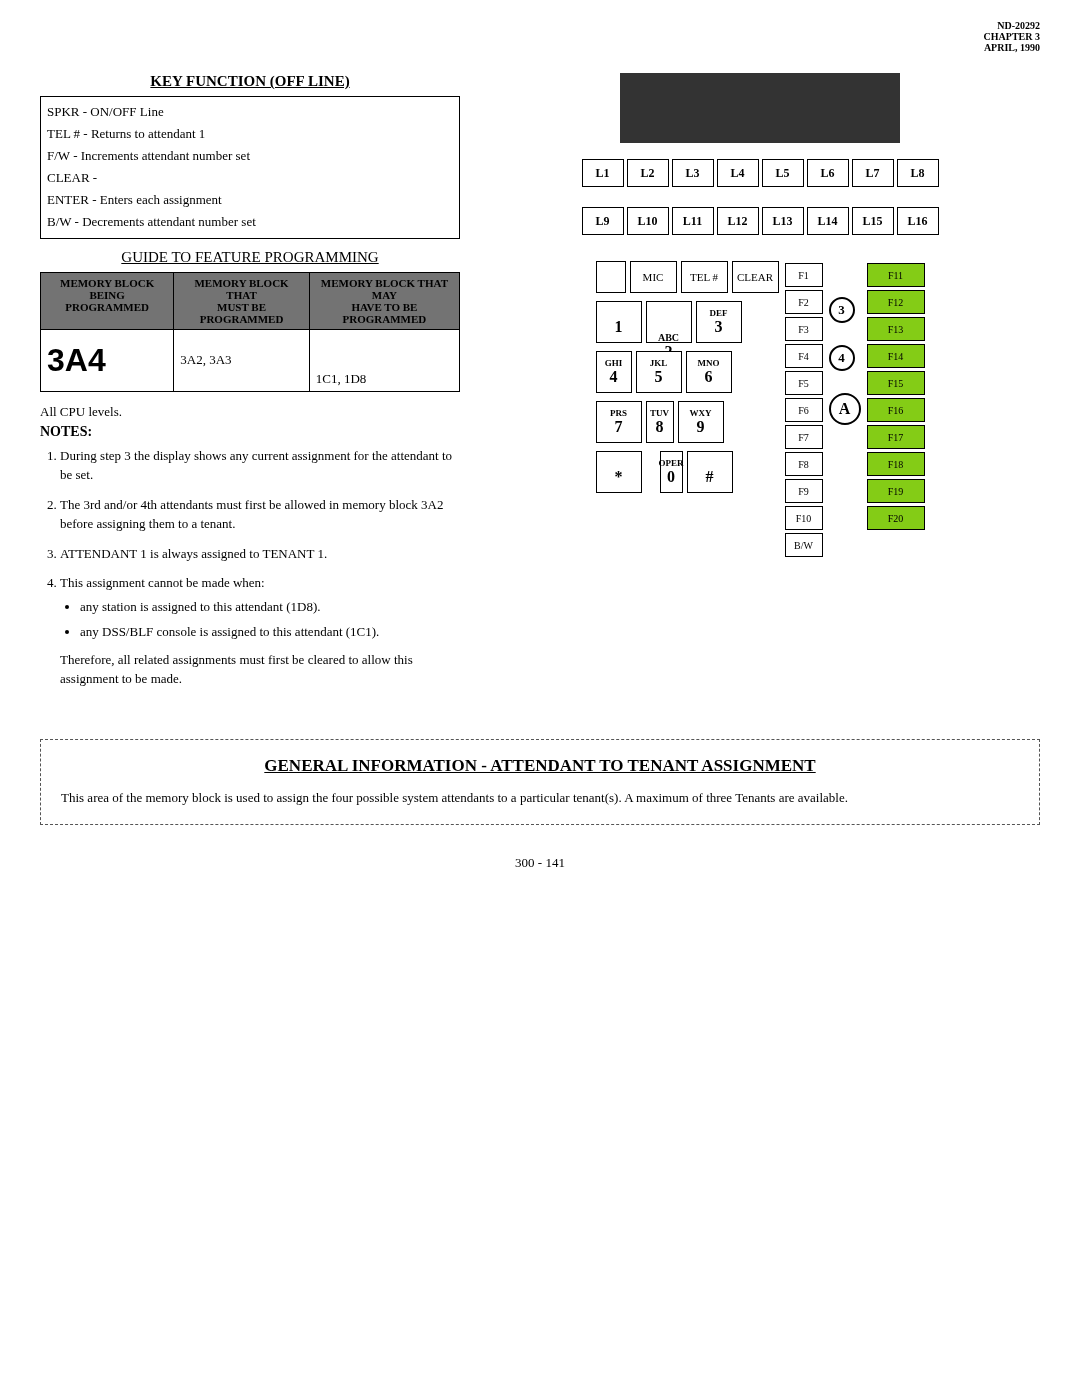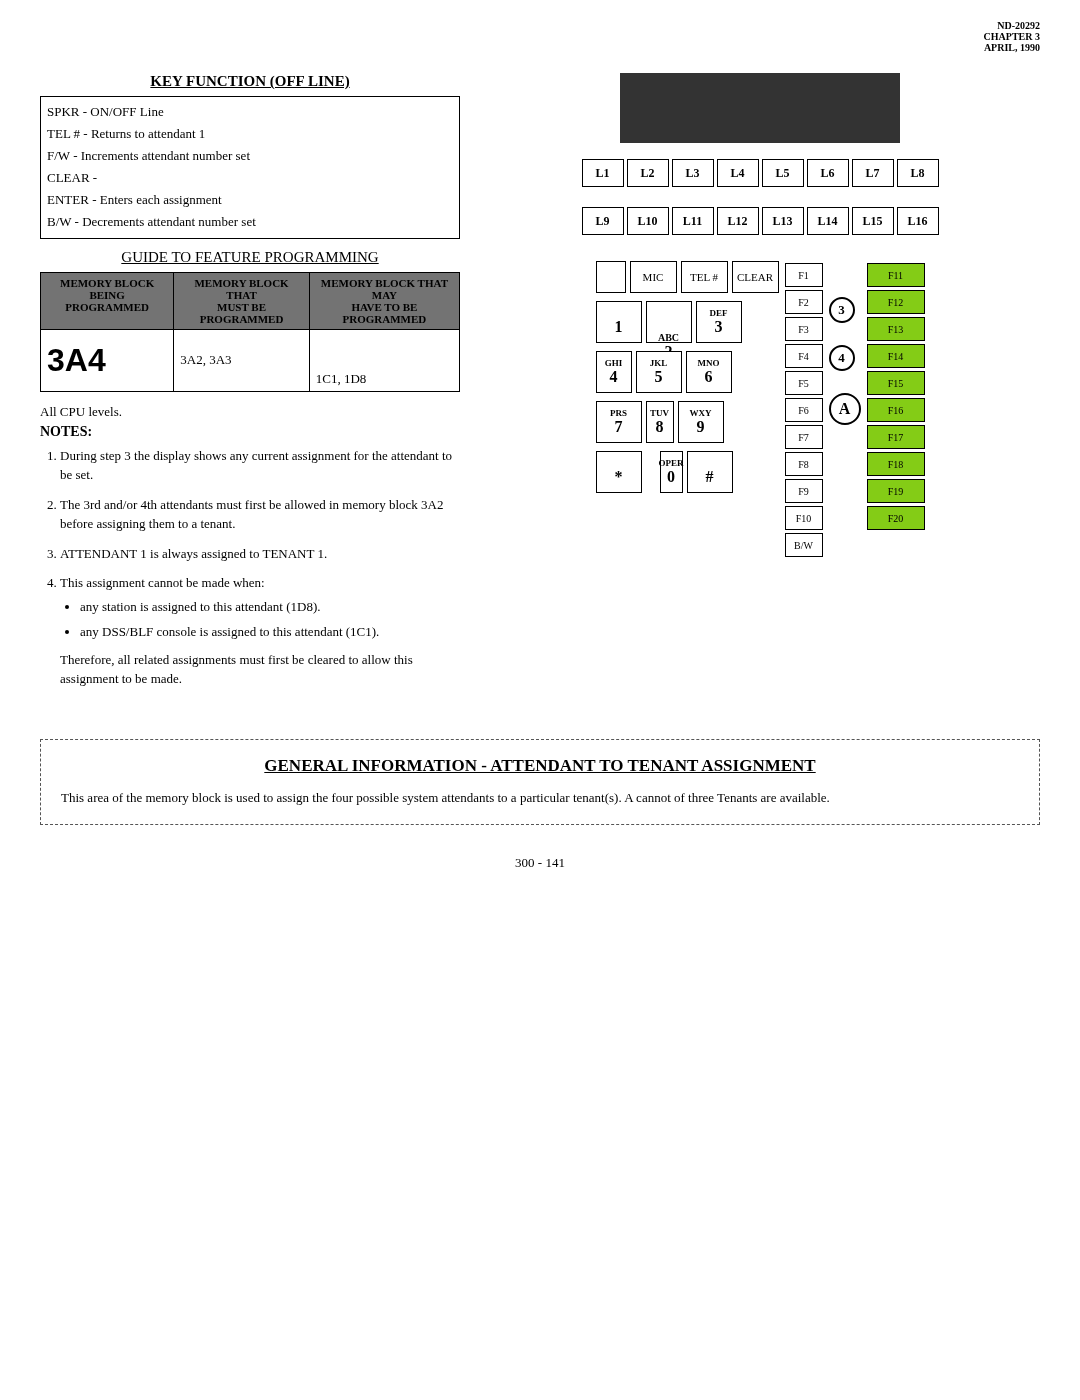--- a/index.html
+++ b/index.html
@@ -427,16 +427,16 @@
         <div class="f-btn-right">F18</div>
         <div class="f-btn-right">F19</div>
         <div class="f-btn-right">F20</div>
       </div>
     </div>
   </div>
 </div>
 
 <div class="bottom-section">
   <div class="bottom-title">GENERAL INFORMATION  -  ATTENDANT  TO  TENANT  ASSIGNMENT</div>
-  <p class="bottom-text">This area of the memory block is used to assign the four possible system attendants to a particular tenant(s). A cannot of three Tenants are available.</p>
+  <p class="bottom-text">This area of the memory block is used to assign the four possible system attendants to a particular tenant(s). A maximum of three Tenants are available.</p>
 </div>
 
 <div class="page-number">300 - 141</div>
 
 </body></html>

